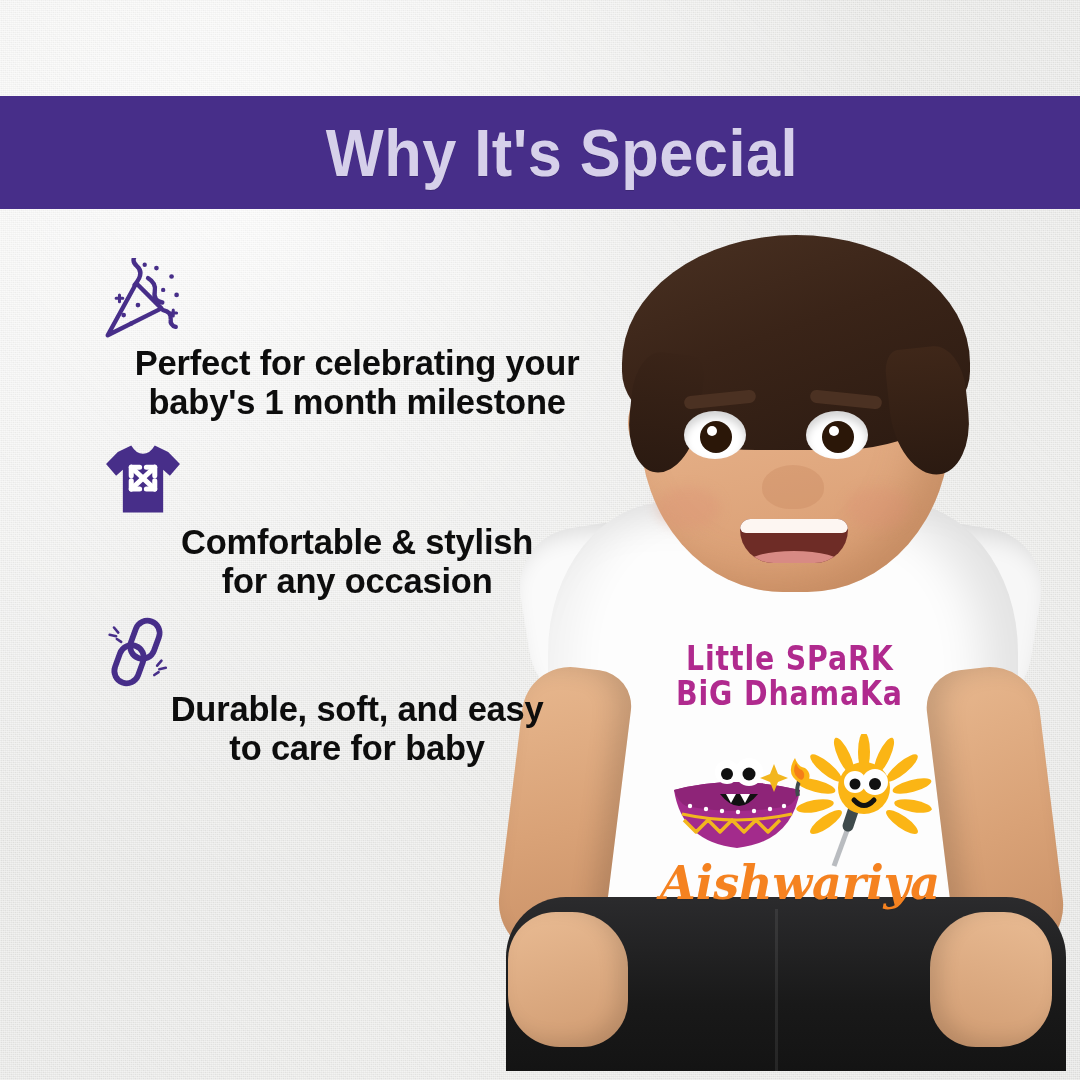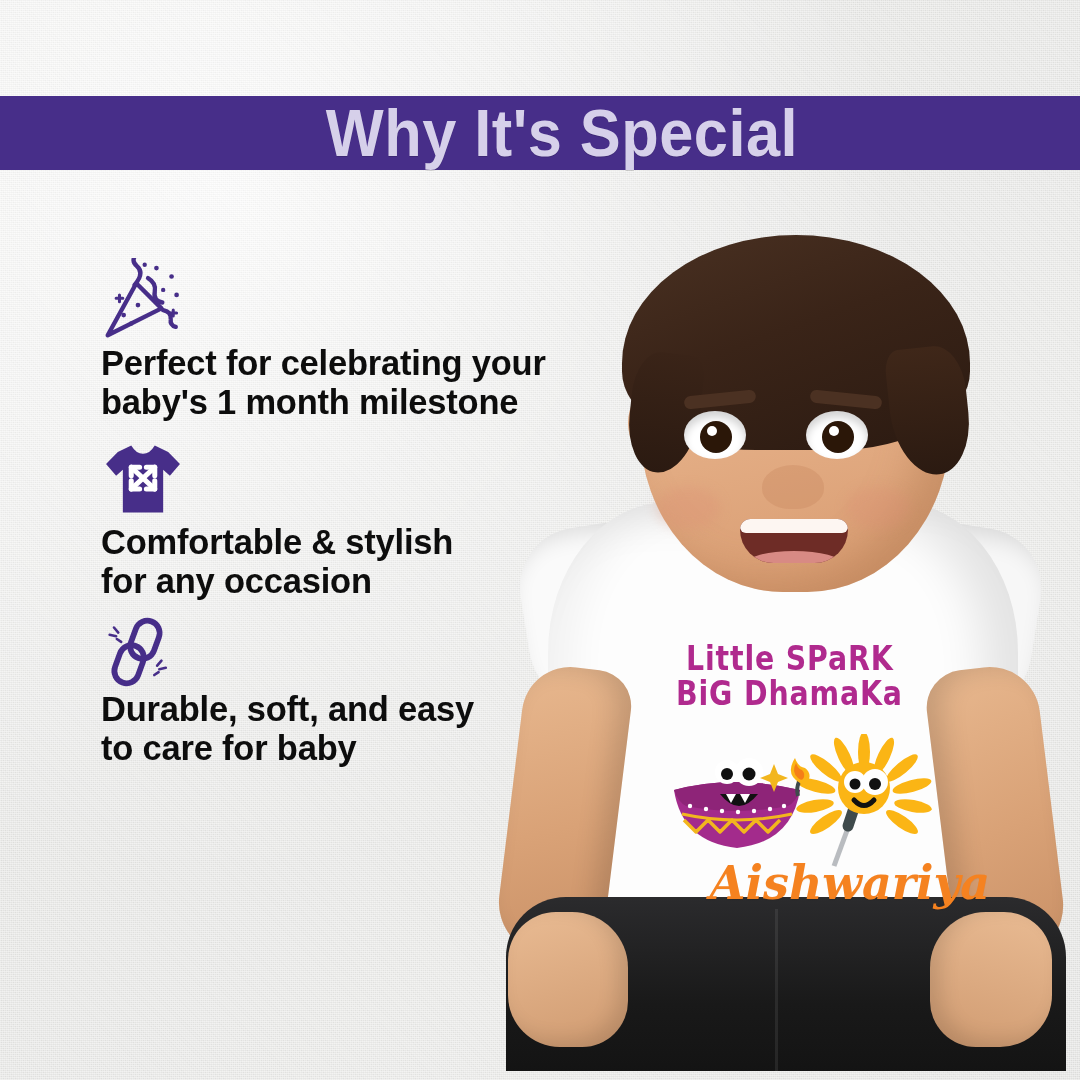--- a/index.html
+++ b/index.html
@@ -28,21 +28,21 @@
     background-image:
       repeating-linear-gradient(0deg, rgba(255,255,255,.55) 0 1px, rgba(0,0,0,.028) 1px 2px),
       repeating-linear-gradient(90deg, rgba(255,255,255,.45) 0 1px, rgba(0,0,0,.022) 1px 2px),
       repeating-linear-gradient(45deg, rgba(0,0,0,.02) 0 1px, rgba(255,255,255,.12) 1px 3px);
   }
 
   
   .banner{
     position:absolute;
     left:0; top:96px;
-    width:1080px; height:74px;
+    width:1080px; height:113px;
     background:#472e89;
     display:flex; align-items:center; justify-content:center;
     z-index:6;
     padding-left:43px;
   }
   .banner-title{
     color:#d6d0ea;
     font-size:66px;
     font-weight:700;
     letter-spacing:.5px;
@@ -197,37 +197,38 @@
     line-height:1.05;
     letter-spacing:1px;
     transform:scaleX(.86);
     transform-origin:left center;
     white-space:nowrap;
   }
   .print-l1{ margin-left:16px; }
   .print-l2{ margin-left:6px; }
   .print-name{
     position:absolute; left:-10px; top:218px; width:330px;
-    text-align:right;
+    text-align:left;
     color:#f58220;
     font-family:"DejaVu Serif",serif;
     font-style:italic;
     font-weight:700;
     font-size:46px;
     line-height:1;
     text-shadow:0 1px 1px rgba(0,0,0,.06);
   }
   .art{ position:absolute; left:0; top:92px; width:310px; height:135px; }
 
   
   .features{
     position:absolute;
     left:101px; top:258px;
     width:520px;
     z-index:5;
+    text-align:center;
   }
   .feature{ margin-bottom:16px; }
   .feature-icon{ display:block; height:74px; margin-bottom:2px; }
   .feature-text{
     color:#0d0d0d;
     font-size:35px;
     font-weight:700;
     line-height:1.10;
     letter-spacing:-.2px;
     transform:scaleX(.985);

